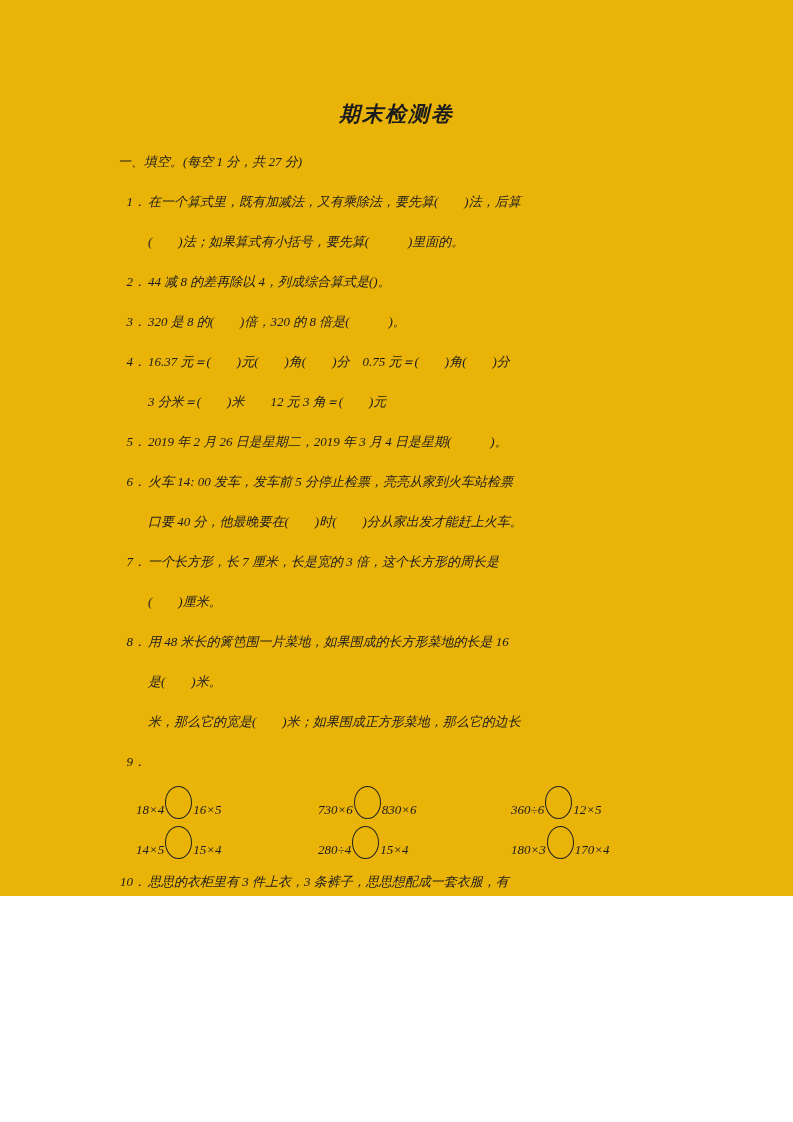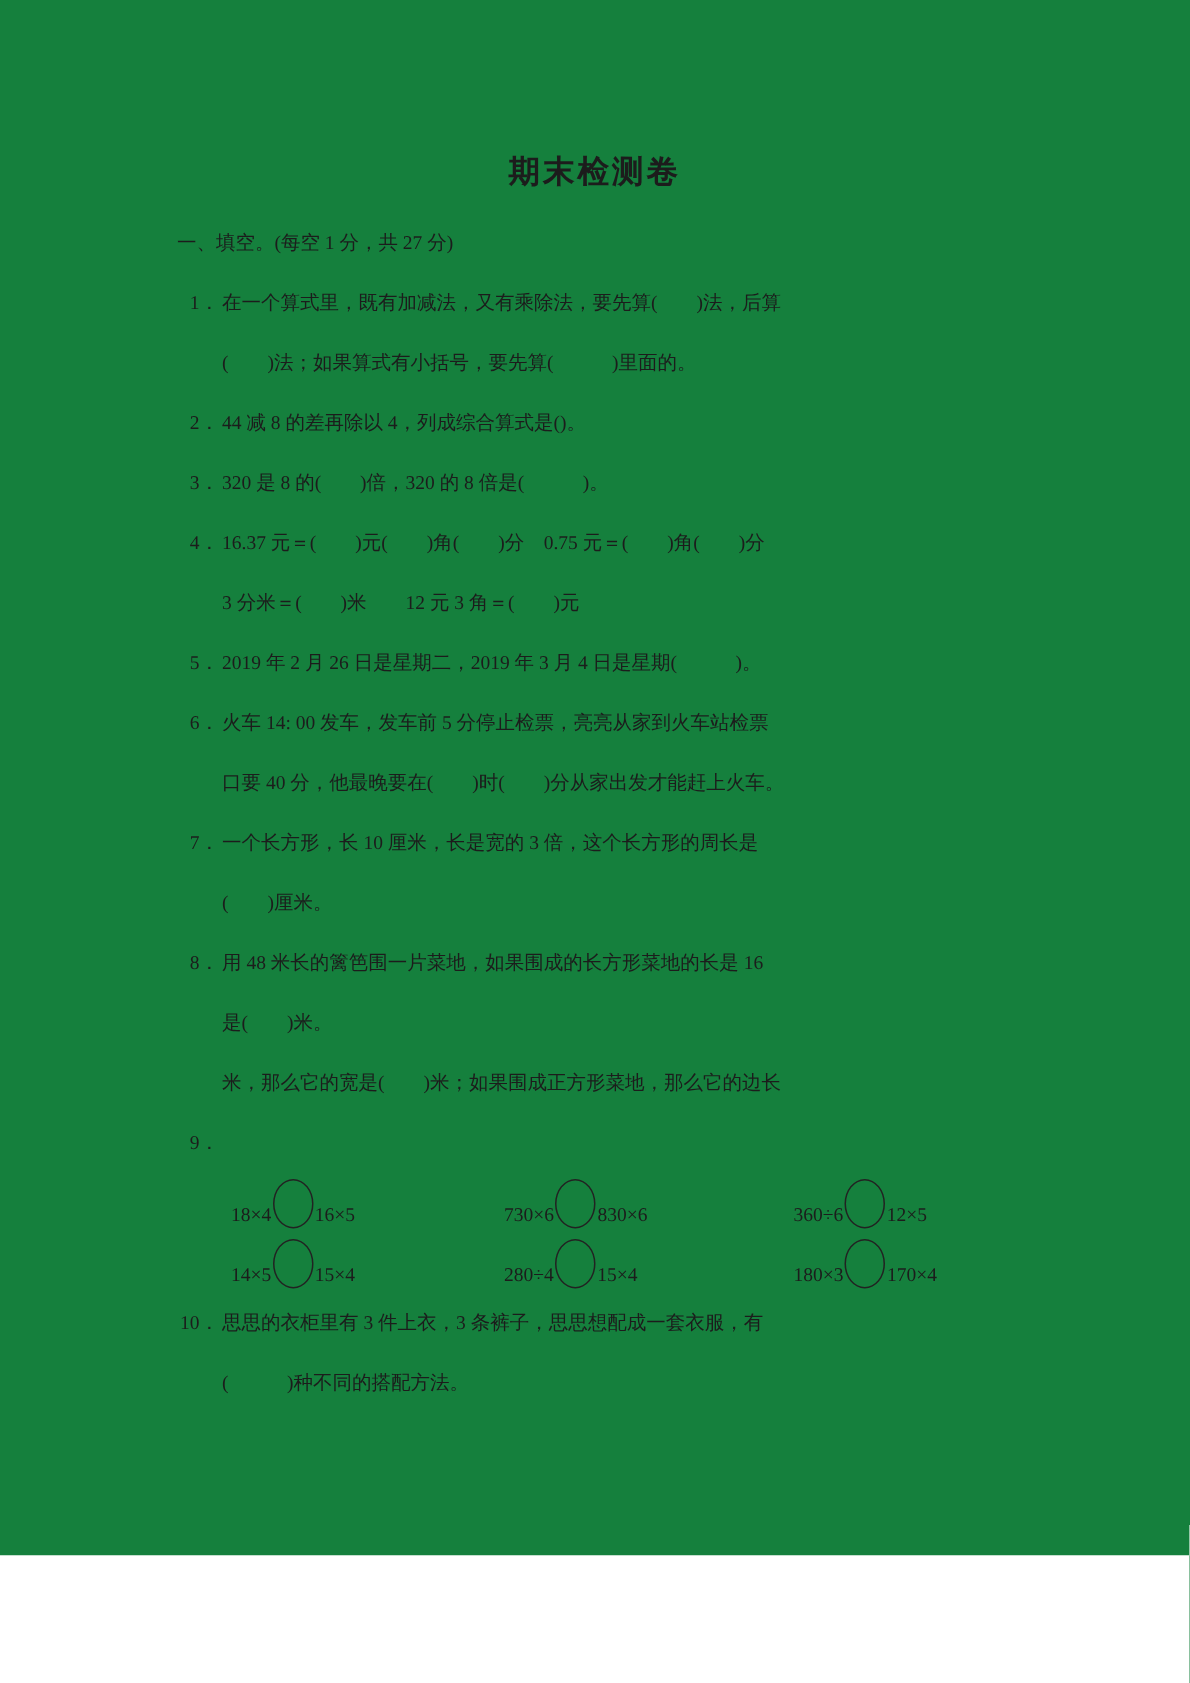--- a/index.html
+++ b/index.html
@@ -1,23 +1,24 @@
 <!DOCTYPE html>
 <html><head>
 <meta charset="utf-8">
 <style>
   html, body { margin: 0; padding: 0; background: #ffffff; }
   .page {
     position: relative;
     width: 793px;
-    height: 1037px;
-    background: #15803d;
+    height: 896px;
+    background: #eab308;
     color: #1c1c1c;
     font-family: "Liberation Serif", "DejaVu Serif", serif;
     overflow: hidden;
+    font-style: italic;
   }
   .doc-title {
     position: absolute;
     top: 100px;
     left: 0;
     right: 0;
     text-align: center;
     font-family: "Liberation Sans", "DejaVu Sans", sans-serif;
     font-size: 21px;
     font-weight: bold;
@@ -55,21 +56,21 @@
     border-radius: 50%;
     vertical-align: -5px;
     margin: 0 1px;
     background: transparent;
   }
   .circle.lg {
     width: 28px;
     height: 33px;
     vertical-align: -6px;
   }
-  .cells { margin-left: 36px; display: flex; align-items: flex-start; }
+  .cells { margin-left: 18px; display: flex; align-items: flex-start; }
   .cell { display: inline-block; }
   .cell.c1 { width: 182px; }
   .cell.c2 { width: 193px; }
 </style>
 </head>
 <body>
 
 <div class="page">
 
   <div class="doc-title">期末检测卷</div>
@@ -117,21 +118,21 @@
     <div class="line">
       <span class="num">6．</span>
       <span class="txt">火车 14: 00 发车，发车前 5 分停止检票，亮亮从家到火车站检票</span>
     </div>
     <div class="line">
       <span class="txt">口要 40 分，他最晚要在(　　)时(　　)分从家出发才能赶上火车。</span>
     </div>
 
     <div class="line">
       <span class="num">7．</span>
-      <span class="txt">一个长方形，长 10 厘米，长是宽的 3 倍，这个长方形的周长是</span>
+      <span class="txt">一个长方形，长 7 厘米，长是宽的 3 倍，这个长方形的周长是</span>
     </div>
     <div class="line">
       <span class="txt">(　　)厘米。</span>
     </div>
 
     <div class="line">
       <span class="num">8．</span>
       <span class="txt">用 48 米长的篱笆围一片菜地，如果围成的长方形菜地的长是 16</span>
     </div>
     <div class="line">

